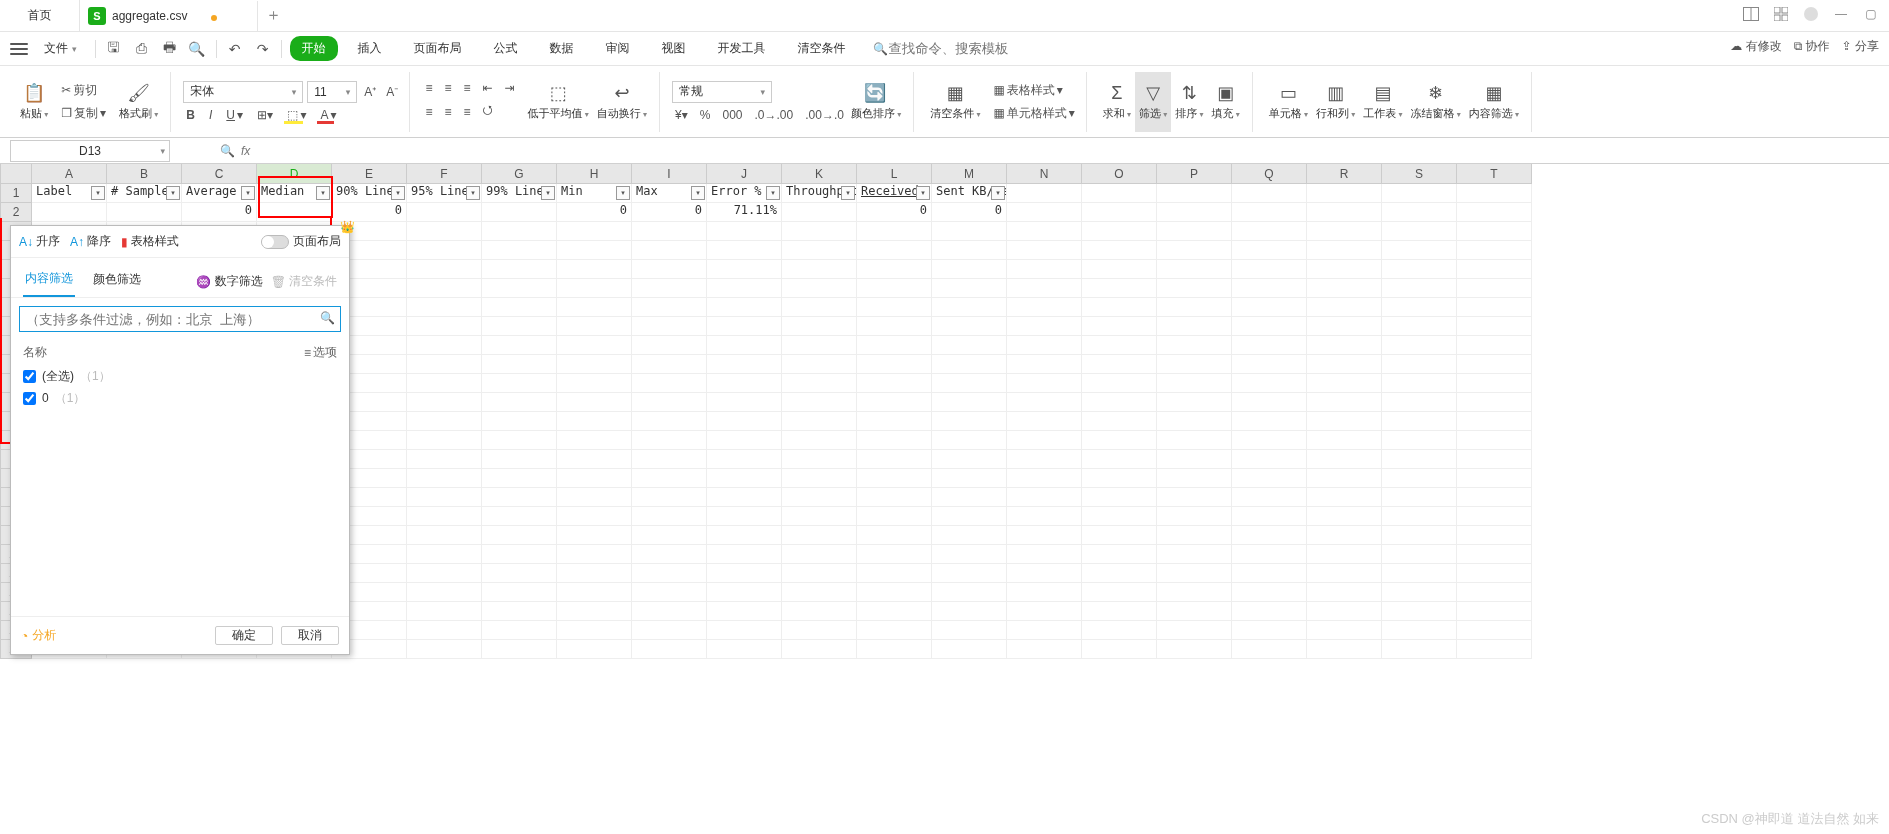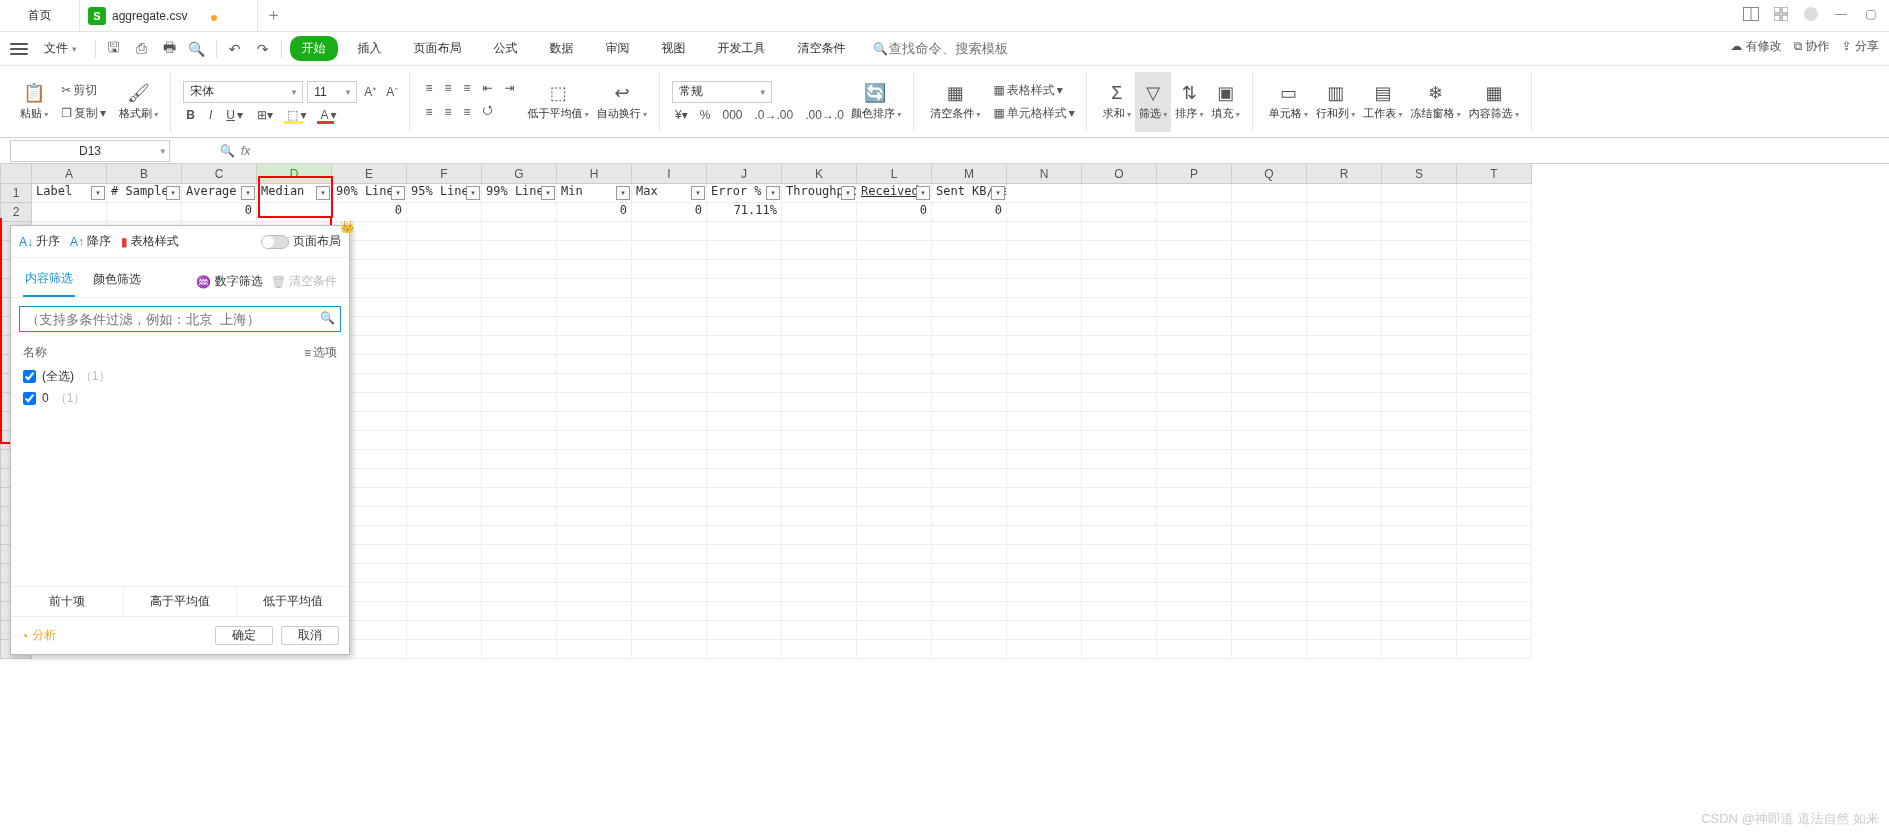--- a/index.html
+++ b/index.html
@@ -966,25 +966,20 @@
       <input type="checkbox" checked="" style="">
       <span>(全选)</span>
         <span class="cnt">（1）</span>
     </div>
     <div class="li">
       <input type="checkbox" checked="" style="">
       <span>0</span>
         <span class="cnt">（1）</span>
     </div>
   </div>
-  <div class="quick">
-    <div>前十项</div>
-    <div>高于平均值</div>
-    <div>低于平均值</div>
-  </div>
   <div class="footer">
     <div class="pie">◔ <span>分析</span></div>
     <div style="flex:1"></div>
     <div class="fbtn">确定</div>
     <div class="fbtn">取消</div>
   </div>
 </div>
 
 <div class="watermark">CSDN @神即道 道法自然 如来</div>
 

